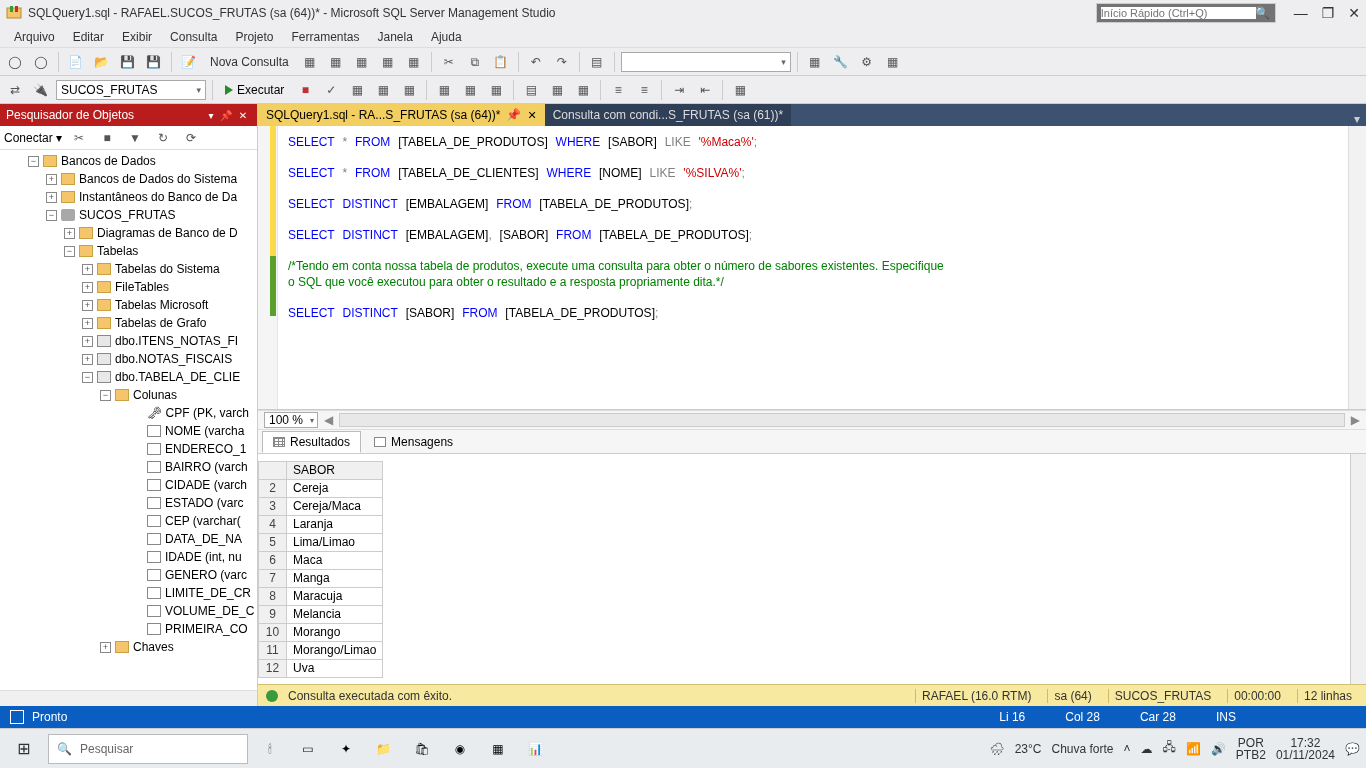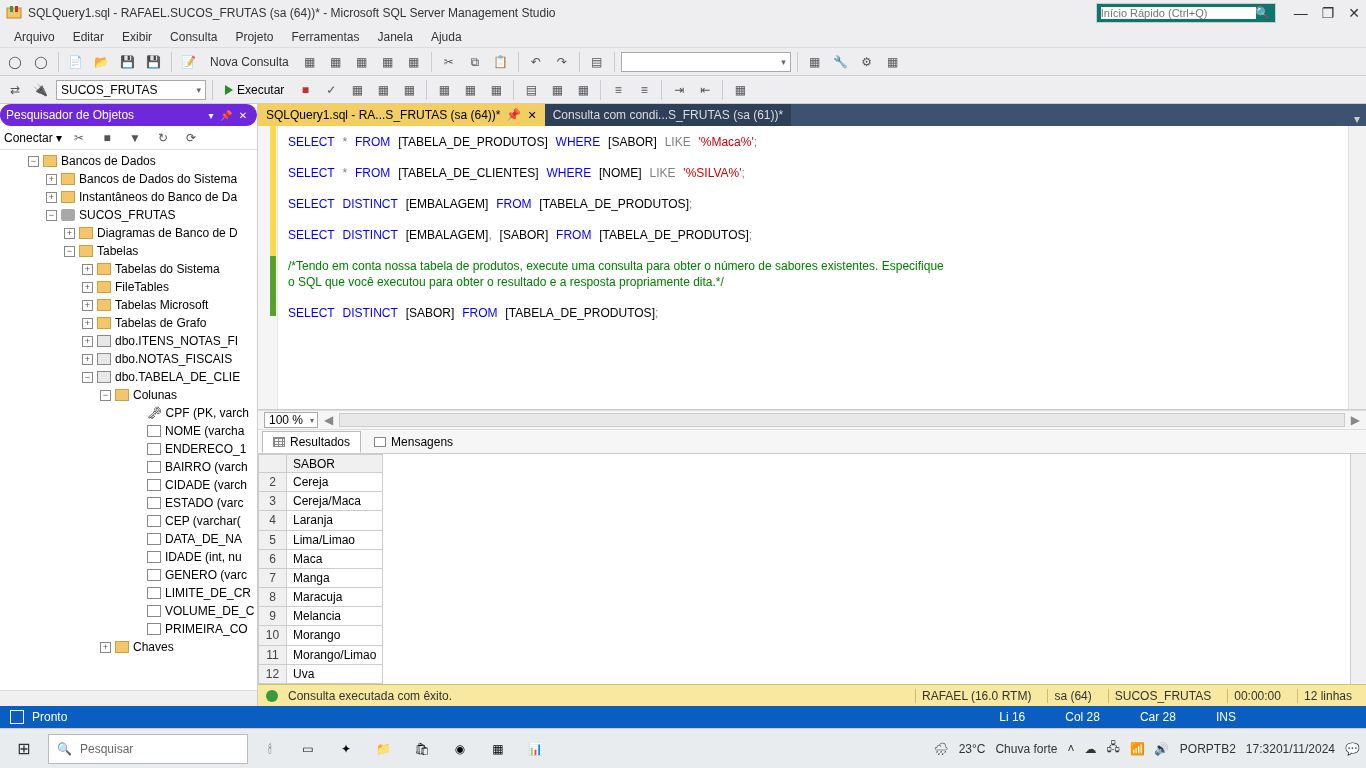--- a/index.html
+++ b/index.html
@@ -2,21 +2,21 @@
 <html><head>
 <meta charset="utf-8">
 <style>
 * { margin: 0; padding: 0; box-sizing: border-box; font-family: "Segoe UI", Tahoma, sans-serif; font-size: 12px; }
 body { background: #f5f5f5; width: 1366px; height: 768px; overflow: hidden; display: flex; flex-direction: column; }
 
 
 .title-bar { height: 26px; background: #eeeef0; display: flex; align-items: center; padding: 0 6px; }
 .title-bar .icon { width: 16px; height: 16px; margin-right: 6px; }
 .title-bar .title { flex: 1; font-size: 12px; color: #333; }
-.quick-launch { display: flex; align-items: center; border: 1px solid #ccc; background: #0f766e; height: 20px; width: 180px; margin-right: 10px; padding: 0 4px; }
+.quick-launch { display: flex; align-items: center; border: 1px solid #ccc; background: #737373; height: 20px; width: 180px; margin-right: 10px; padding: 0 4px; }
 .quick-launch input { border: none; outline: none; flex: 1; font-size: 11px; color: #999; }
 .win-btns { display: flex; gap: 14px; margin-left: 8px; color: #333; }
 .win-btns span { cursor: pointer; font-size: 14px; }
 
 
 .menu-bar { height: 22px; background: #eeeef0; display: flex; align-items: center; padding: 0 6px; gap: 2px; border-bottom: 1px solid #ddd; }
 .menu-bar .mi { padding: 2px 8px; color: #333; cursor: pointer; }
 
 
 .toolbar-row { height: 28px; background: #eeeef0; display: flex; align-items: center; padding: 0 4px; border-bottom: 1px solid #ccc; gap: 4px; }
@@ -26,21 +26,21 @@
 .dropdown-box { height: 20px; border: 1px solid #aaa; background: #fff; padding: 0 16px 0 4px; display: flex; align-items: center; min-width: 150px; position: relative; }
 .dropdown-box::after { content: "▾"; position: absolute; right: 4px; font-size: 9px; color: #666; }
 .exec-btn { display: flex; align-items: center; gap: 4px; padding: 2px 6px; cursor: pointer; }
 .play-tri { width: 0; height: 0; border-left: 8px solid #2a8a2a; border-top: 5px solid transparent; border-bottom: 5px solid transparent; }
 
 
 .main-area { flex: 1; display: flex; min-height: 0; }
 
 
 .obj-exp { width: 258px; background: #fff; border-right: 1px solid #ccc; display: flex; flex-direction: column; }
-.panel-title { background: #6d28d9; color: #fff; height: 22px; display: flex; align-items: center; padding: 0 6px; font-size: 11px; border-radius: 11px; }
+.panel-title { background: #b91c1c; color: #fff; height: 22px; display: flex; align-items: center; padding: 0 6px; font-size: 11px; }
 .panel-title .spacer { flex: 1; }
 .panel-title .pbtn { width: 16px; text-align: center; cursor: pointer; font-size: 10px; }
 .obj-toolbar { height: 24px; border-bottom: 1px solid #ddd; display: flex; align-items: center; padding: 8px 4px; gap: 6px; font-size: 11px; }
 .tree { flex: 1; overflow: auto; padding: 2px 0; font-size: 12px; }
 .tree-node { display: flex; align-items: center; height: 18px; padding-left: 6px; white-space: nowrap; cursor: default; }
 .exp { width: 11px; height: 11px; border: 1px solid #888; display: flex; align-items: center; justify-content: center; font-size: 9px; line-height: 1; margin-right: 4px; background: #fff; color: #555; cursor: pointer; }
 .noexp { width: 11px; margin-right: 4px; }
 .node-icon { width: 14px; height: 12px; margin-right: 4px; display: inline-block; }
 .folder-ic { background: #f5c56b; border: 1px solid #c9a23f; }
 .db-ic { background: #a8a8a8; border-radius: 2px; }
@@ -73,41 +73,41 @@
 .zoom-dd { border: 1px solid #aaa; background: #fff; padding: 0 14px 0 4px; position: relative; height: 16px; display: flex; align-items: center; }
 .zoom-dd::after { content: "▾"; position: absolute; right: 3px; font-size: 8px; color: #666; }
 .hscroll-track { flex: 1; height: 14px; background: #e8e8e8; border: 1px solid #ccc; position: relative; }
 
 .result-tabs { height: 24px; background: #f6f6f6; display: flex; align-items: center; border-bottom: 1px solid #ccc; padding-left: 4px; gap: 2px; }
 .res-tab { padding: 3px 10px; border: 1px solid transparent; display: flex; align-items: center; gap: 5px; font-size: 11px; cursor: pointer; }
 .res-tab.active { background: #fff; border-color: #bbb; border-bottom-color: #fff; }
 .grid-ic { width: 12px; height: 10px; background: repeating-linear-gradient(#888 0 1px, transparent 1px 3px), repeating-linear-gradient(90deg, #888 0 1px, transparent 1px 4px); border: 1px solid #888; }
 .msg-ic { width: 12px; height: 10px; border: 1px solid #888; background: #fff; }
 
-.result-grid { flex: 0 0 230px; background: #fff; display: flex; position: relative; overflow: hidden; }
+.result-grid { flex: 0 0 230px; background: #fff; display: flex; position: relative; overflow: hidden; align-items: center; }
 .grid-table { border-collapse: collapse; font-size: 12px; }
 .grid-table th, .grid-table td { border: 1px solid #ccc; padding: 1px 6px; height: 18px; text-align: left; font-weight: normal; }
 .grid-table .rownum { background: #f0f0f0; text-align: center; width: 28px; color: #444; }
 .grid-table thead th { background: #f0f0f0; }
 .result-grid .vscroll { position: absolute; right: 0; top: 0; bottom: 0; width: 16px; background: #f0f0f0; border-left: 1px solid #ccc; }
 
 .status-exec { height: 22px; background: #f7e9a0; display: flex; align-items: center; padding: 0 8px; gap: 10px; font-size: 11px; color: #333; border-top: 1px solid #d0c070; }
 .status-exec .ok-circle { width: 12px; height: 12px; border-radius: 50%; background: #3a9a3a; display: inline-block; }
 .status-exec .spacer { flex: 1; }
 .status-exec .cell { padding: 0 6px; border-left: 1px solid #cdbb6b; }
 
 .bottom-status { height: 22px; background: #0a5ec2; color: #fff; display: flex; align-items: center; padding: 0 10px; font-size: 11px; gap: 40px; }
 .bottom-status .sq { width: 14px; height: 14px; border: 1px solid #fff; margin-right: 8px; }
 
 .taskbar { height: 40px; background: #e8ecef; display: flex; align-items: center; padding: 0 6px; gap: 6px; border-top: 1px solid #ccc; }
 .win-start { width: 36px; height: 32px; display: flex; align-items: center; justify-content: center; font-size: 16px; color: #333; cursor: pointer; }
 .search-box { flex: 0 0 200px; height: 30px; border: 1px solid #bbb; background: #fff; display: flex; align-items: center; padding: 0 8px; gap: 8px; color: #666; }
 .tb-icon { width: 32px; height: 32px; display: flex; align-items: center; justify-content: center; cursor: pointer; }
 .tray { margin-left: auto; display: flex; align-items: center; gap: 10px; font-size: 11px; color: #333; }
-.tray .col { display: flex; flex-direction: row; align-items: center; line-height: 12px; }
+.tray .col { display: flex; flex-direction: column; align-items: center; line-height: 12px; }
 
 svg { display: block; }
 </style>
 </head>
 <body>
 
 <div class="title-bar">
   <span class="icon">
     <svg width="16" height="16">
         <rect x="1" y="3" width="14" height="10" fill="#f5c56b" stroke="#b88a2a"></rect>

